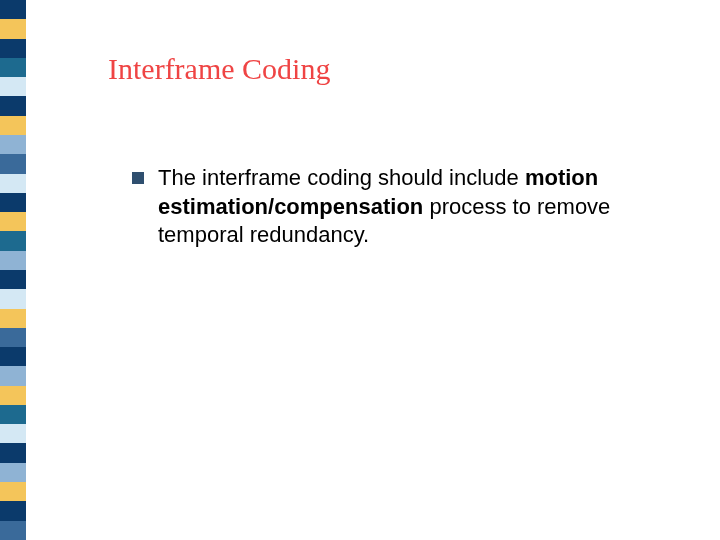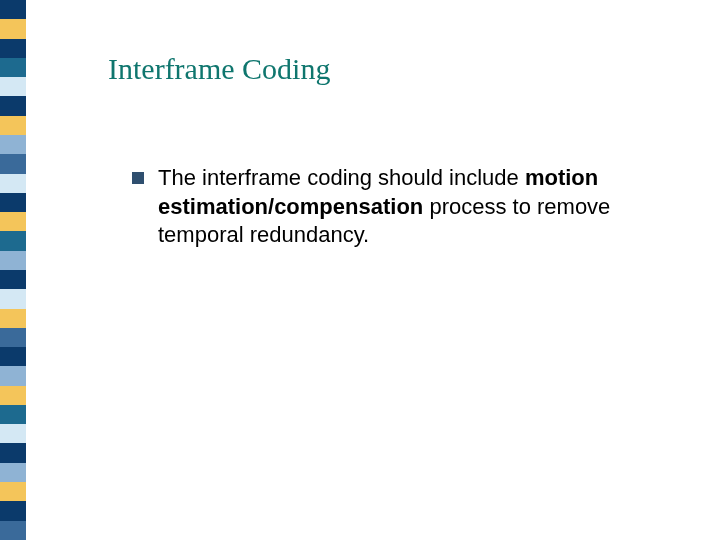--- a/index.html
+++ b/index.html
@@ -23,21 +23,21 @@
   .sidebar .seg { flex: 1; }
   .content {
     position: absolute;
     left: 108px;
     top: 52px;
     right: 40px;
   }
   .title {
     font-size: 30px;
     font-weight: 400;
-    color: #0f766e;
+    color: #ef4444;
     margin-bottom: 78px;
     font-family: "Times New Roman", Times, serif;
   }
   .bullet-row {
     display: flex;
     align-items: flex-start;
     gap: 14px;
     margin-left: 24px;
   }
   .bullet-marker {

